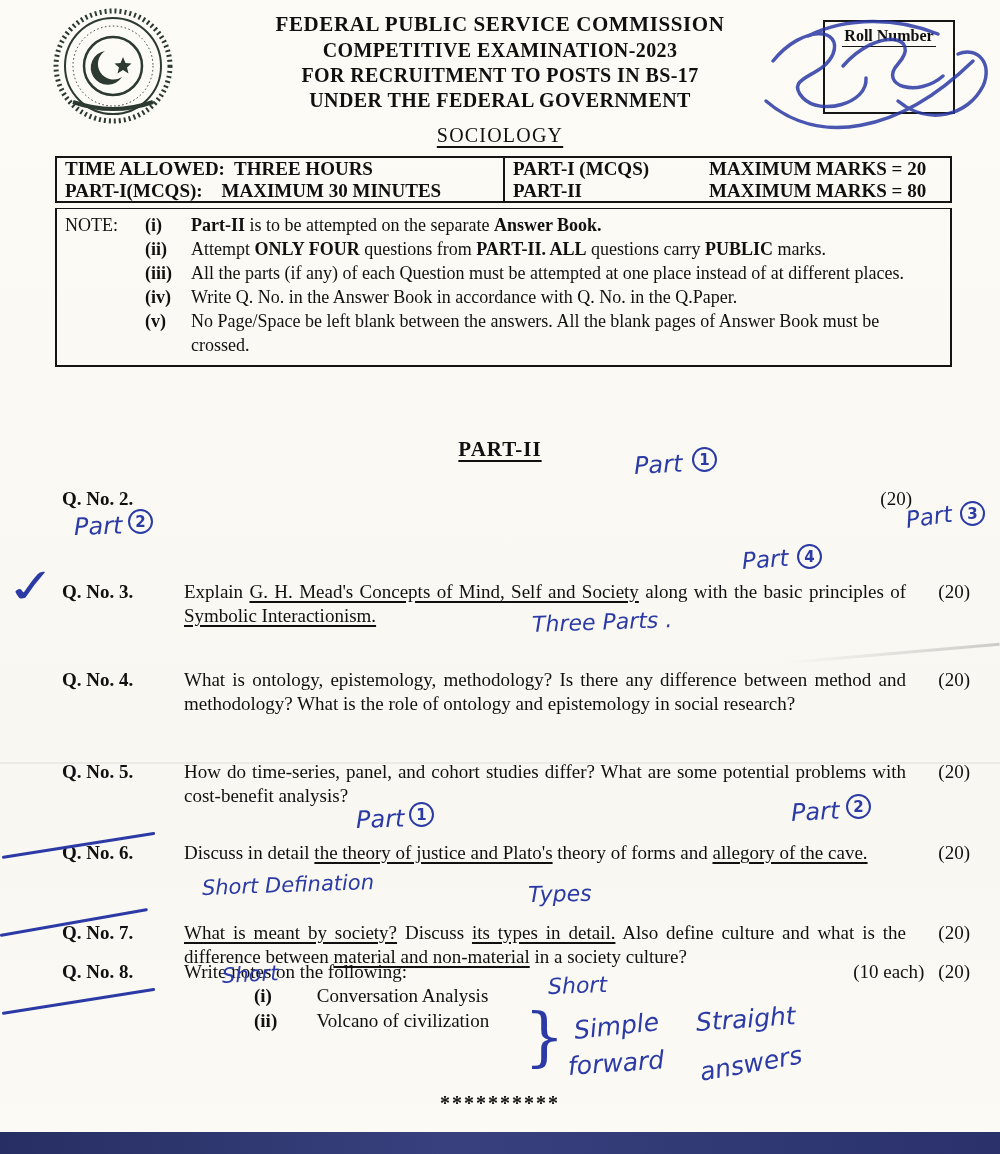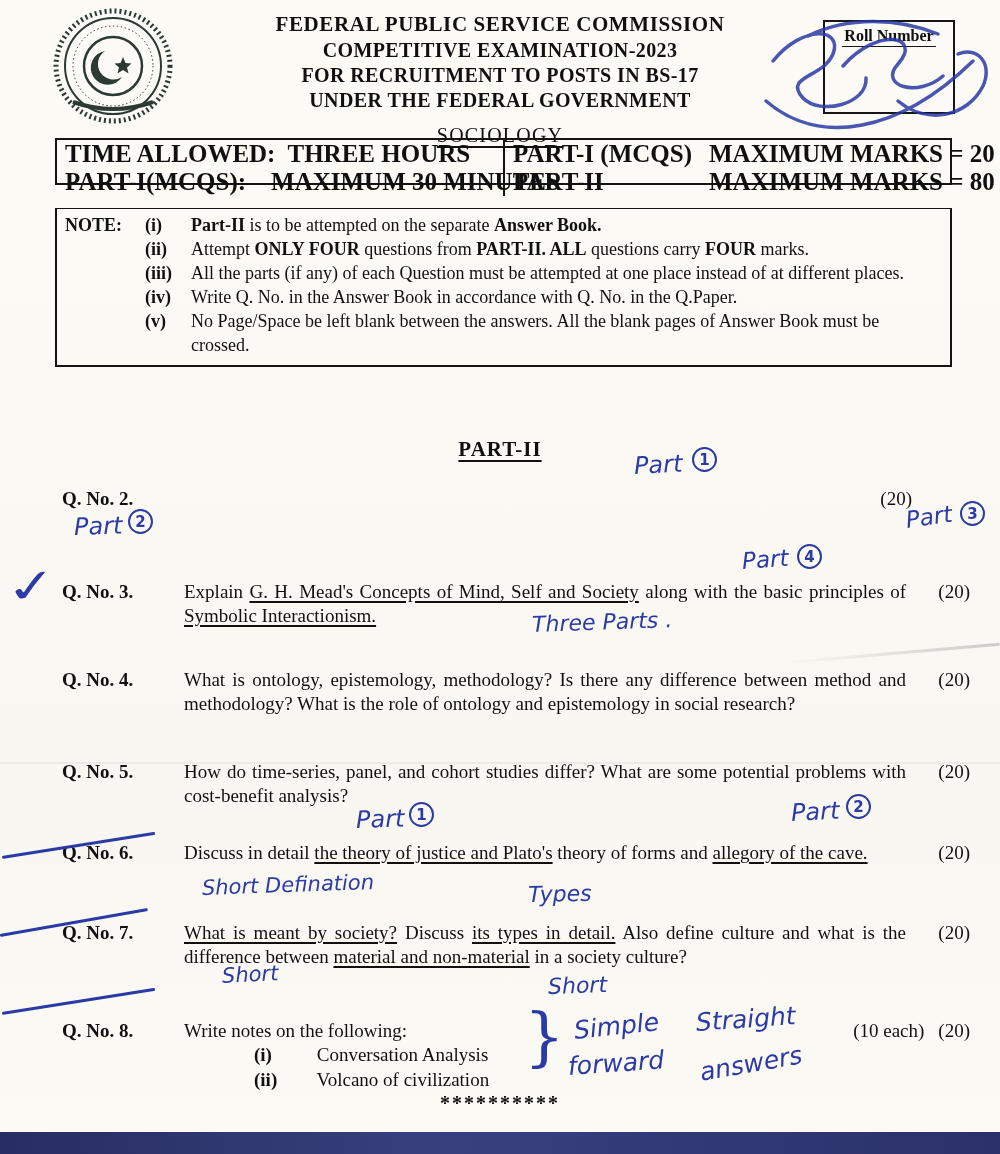--- a/index.html
+++ b/index.html
@@ -14,31 +14,31 @@
   .h-line1 { font-size:21px; font-weight:bold; letter-spacing:.6px; }
   .h-line  { font-size:20px; font-weight:bold; margin-top:2px; letter-spacing:.4px; }
   .subject { display:inline-block; font-size:20px; font-weight:normal; margin-top:12px;
              letter-spacing:1.2px; text-decoration:underline; text-decoration-thickness:2px; text-underline-offset:4px; }
   .roll-box { position:absolute; left:823px; top:20px; width:128px; height:90px;
               border:2px solid #161616; text-align:center; }
   .roll-label { display:inline-block; margin-top:5px; font-size:16px; font-weight:bold;
                 border-bottom:1.5px solid #161616; padding:0 2px 1px; }
   .scribble { position:absolute; left:748px; top:6px; width:252px; height:148px; z-index:6; }
   
-  .info-table { position:absolute; left:55px; top:138px; width:897px; height:47px;
+  .info-table { position:absolute; left:55px; top:156px; width:897px; height:47px;
                 border:2.5px solid #141414; box-sizing:border-box; display:grid;
                 grid-template-columns:448px 196px 1fr; grid-template-rows:1fr 1fr;
-                align-items:center; font-weight:bold; font-size:25px; }
+                align-items:center; font-weight:bold; font-size:19px; }
   .info-cell { white-space:pre; padding-left:8px; }
   .cell-left { border-right:2.5px solid #141414; align-self:stretch; display:flex; align-items:center; }
   .note-box { position:absolute; left:55px; top:208px; width:897px; box-sizing:border-box;
               border:2.5px solid #141414; border-top-width:1.5px; padding:5px 10px 7px 8px;
               font-size:18px; line-height:1.33; }
   .note-row { display:grid; grid-template-columns:80px 46px 1fr; }
-  .note-label { font-weight:bold; }
+  .note-label { font-weight:normal; }
   .note-num { font-weight:bold; }
   
   .part2-heading { position:absolute; top:437px; left:0; right:0; text-align:center; }
   .part2-heading span { font-size:21px; font-weight:bold; letter-spacing:1px;
                         text-decoration:underline; text-decoration-thickness:2px; text-underline-offset:4px; }
   .q { position:absolute; left:62px; right:30px; display:grid;
        grid-template-columns:122px 1fr 58px; font-size:19px; line-height:1.28; }
   .q8 { grid-template-columns:122px 1fr 160px; }
   .qnum { font-weight:bold; }
   .qtext { text-align:justify; padding-right:6px; }
@@ -118,21 +118,21 @@
 
   <div class="note-box">
     <div class="note-row">
       <span class="note-label">NOTE:</span>
       <span class="note-num">(i)</span>
       <span class="note-text"><b>Part-II</b> is to be attempted on the separate <b>Answer Book.</b></span>
     </div>
     <div class="note-row">
       <span class="note-label"></span>
       <span class="note-num">(ii)</span>
-      <span class="note-text">Attempt <b>ONLY FOUR</b> questions from <b>PART-II. ALL</b> questions carry <b>FOUR</b> marks.</span>
+      <span class="note-text">Attempt <b>ONLY FOUR</b> questions from <b>PART-II. ALL</b> questions carry <b>PUBLIC</b> marks.</span>
     </div>
     <div class="note-row">
       <span class="note-label"></span>
       <span class="note-num">(iii)</span>
       <span class="note-text">All the parts (if any) of each Question must be attempted at one place instead of at different places.</span>
     </div>
     <div class="note-row">
       <span class="note-label"></span>
       <span class="note-num">(iv)</span>
       <span class="note-text">Write Q. No. in the Answer Book in accordance with Q. No. in the Q.Paper.</span>
@@ -176,21 +176,21 @@
     <div class="qtext">Discuss in detail <u>the theory of justice and Plato's</u> theory of forms and <u>allegory of the cave.</u></div>
     <span class="qmarks">(20)</span>
   </div>
 
   <div class="q" style="top:921px">
     <span class="qnum">Q. No. 7.</span>
     <div class="qtext"><u>What is meant by society?</u> Discuss <u>its types in detail.</u> Also define culture and what is the difference between <u>material and non-material</u> in a society culture?</div>
     <span class="qmarks">(20)</span>
   </div>
 
-  <div class="q q8" style="top:1019px">
+  <div class="q q8" style="top:960px">
     <span class="qnum">Q. No. 8.</span>
     <div class="qtext">
       <div>Write notes on the following:</div>
       <div class="subq">
         <span class="subnum">(i)</span>
         <span>Conversation Analysis</span>
       </div>
       <div class="subq">
         <span class="subnum">(ii)</span>
         <span>Volcano of civilization</span>

